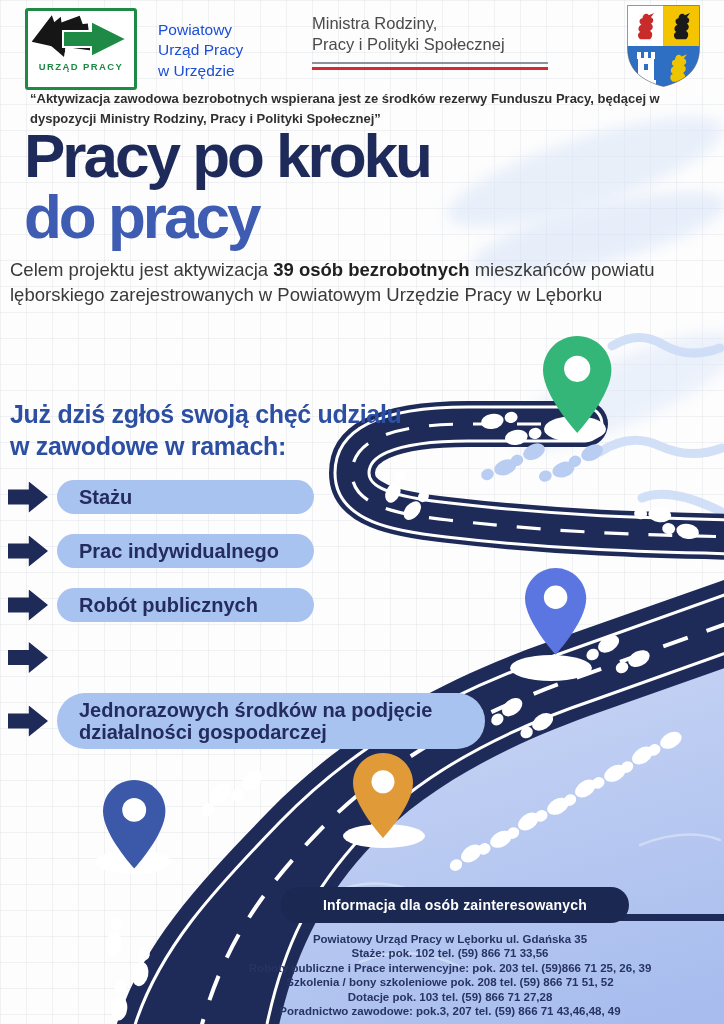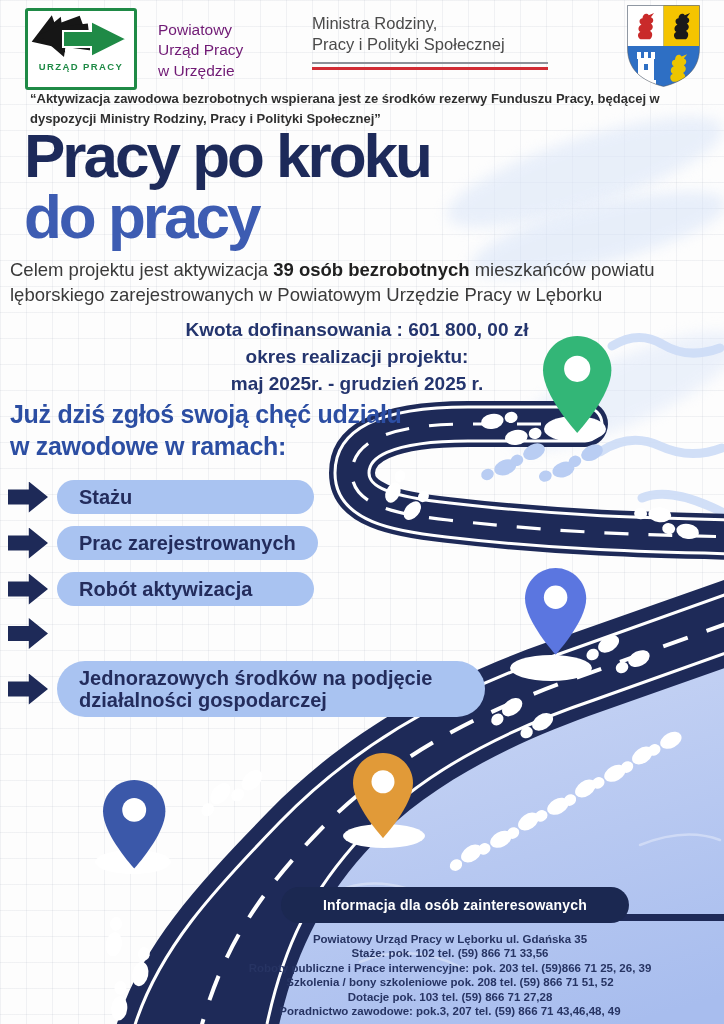--- a/index.html
+++ b/index.html
@@ -15,40 +15,40 @@
   .w1{left:440px;top:138px;width:290px;height:68px;background:#dbe6f8;opacity:.6;transform:rotate(-18deg);}
   .w2{left:468px;top:205px;width:262px;height:58px;background:#d2e0f7;opacity:.5;transform:rotate(-14deg);}
   .w3{left:500px;top:358px;width:250px;height:66px;background:#d7e3f8;opacity:.45;transform:rotate(-24deg);}
   svg.art{position:absolute;inset:0;z-index:1;}
   .layer{position:absolute;z-index:2;}
 
   
   .logo-box{left:25px;top:8px;width:112px;height:82px;border:3px solid var(--logo_green,#1f8a46);
     border-radius:3px;background:#fff;box-sizing:border-box;text-align:center;}
   .logo-label{font-size:9.5px;font-weight:700;letter-spacing:1.4px;color:var(--logo_green,#1f8a46);margin-top:-2px;}
-  .org-name{left:158px;top:20px;font-size:15.5px;line-height:1.32;color:#701a75;}
+  .org-name{left:158px;top:20px;font-size:15.5px;line-height:1.32;color:#1d4ed8;}
   .ministry{left:312px;top:13px;font-size:16.5px;line-height:1.25;color:#4a4a4a;font-weight:500;}
   .rule-gray{width:236px;border-top:2px solid #8d9199;margin-top:8px;}
   .rule-red{width:236px;border-top:3.5px solid var(--accent_red,#d12c35);margin-top:3px;}
   .coat{left:626px;top:4px;}
   .quote{left:30px;top:89px;width:664px;text-align:left;font-size:13px;line-height:1.55;
     color:#2f2f2f;font-weight:600;}
 
   .title{left:24px;top:126px;font-weight:900;font-size:62px;line-height:.98;letter-spacing:-3px;}
   .title .t1{color:var(--title_navy,#1d2a5a);}
   .title .t2{color:var(--title_blue,#3d5cb2);}
   .intro{left:10px;top:258px;width:712px;font-size:18.5px;line-height:1.33;color:var(--body_text,#3a3a3a);margin:0;}
   .intro b{color:#1f1f1f;}
   .funding{left:37px;top:316px;width:640px;text-align:center;font-size:19px;font-weight:700;
     line-height:1.43;color:#24356e;}
   .cta{left:10px;top:398px;font-size:25px;font-weight:800;line-height:1.28;letter-spacing:-.3px;
     color:var(--heading_blue,#2c4ea3);margin:0;}
 
   
-  .list{left:8px;top:480px;display:flex;flex-direction:column;gap:12px;}
+  .list{left:8px;top:480px;display:flex;flex-direction:column;gap:20px;}
   .list-row{display:flex;align-items:center;}
   .bullet-arrow{width:40px;height:31px;margin-right:9px;flex:0 0 auto;background:var(--navy,#1e2a58);
     clip-path:polygon(0 26%,52% 26%,52% 0,100% 50%,52% 100%,52% 74%,0 74%);}
   .pill{background:var(--pill_bg,#a9c3f1);border-radius:30px;padding:6px 22px;box-sizing:border-box;
     font-size:20px;font-weight:800;line-height:1.1;color:var(--pill_text,#232c5c);
     min-width:257px;width:fit-content;}
   .list-row:nth-child(4) .pill{max-width:392px;}
   .list-row:nth-child(5) .pill{max-width:428px;}
 
   
@@ -223,43 +223,38 @@
 
   <div class="layer quote">“Aktywizacja zawodowa bezrobotnych wspierana jest ze środków rezerwy Funduszu Pracy, będącej w dyspozycji Ministry Rodziny, Pracy i Polityki Społecznej”</div>
 
   <div class="layer title">
     <div class="t1">Pracy po kroku</div>
     <div class="t2">do pracy</div>
   </div>
 
   <p class="layer intro"><span>Celem projektu jest aktywizacja </span><b>39 osób bezrobotnych</b><span> mieszkańców powiatu lęborskiego zarejestrowanych w Powiatowym Urzędzie Pracy w Lęborku</span></p>
 
-  <div class="layer funding">
-    <div>Kwota dofinansowania : 601 800, 00 zł</div>
-    <div>okres realizacji projektu:</div>
-    <div>maj 2025r. - grudzień 2025 r.</div>
-  </div>
 
   <h2 class="layer cta">
     <div>Już dziś zgłoś swoją chęć udziału</div>
     <div>w zawodowe w ramach:</div>
   </h2>
 
   <div class="layer list">
     <div class="list-row">
       <span class="bullet-arrow"></span>
       <span class="pill">Stażu</span>
     </div>
     <div class="list-row">
       <span class="bullet-arrow"></span>
-      <span class="pill">Prac zarejestrowanych</span>
-    </div>
-    <div class="list-row">
-      <span class="bullet-arrow"></span>
-      <span class="pill">Robót aktywizacja</span>
+      <span class="pill">Prac indywidualnego</span>
+    </div>
+    <div class="list-row">
+      <span class="bullet-arrow"></span>
+      <span class="pill">Robót publicznych</span>
     </div>
     <div class="list-row">
       <span class="bullet-arrow"></span>
     </div>
     <div class="list-row">
       <span class="bullet-arrow"></span>
       <span class="pill">Jednorazowych środków na podjęcie działalności gospodarczej</span>
     </div>
   </div>
 

